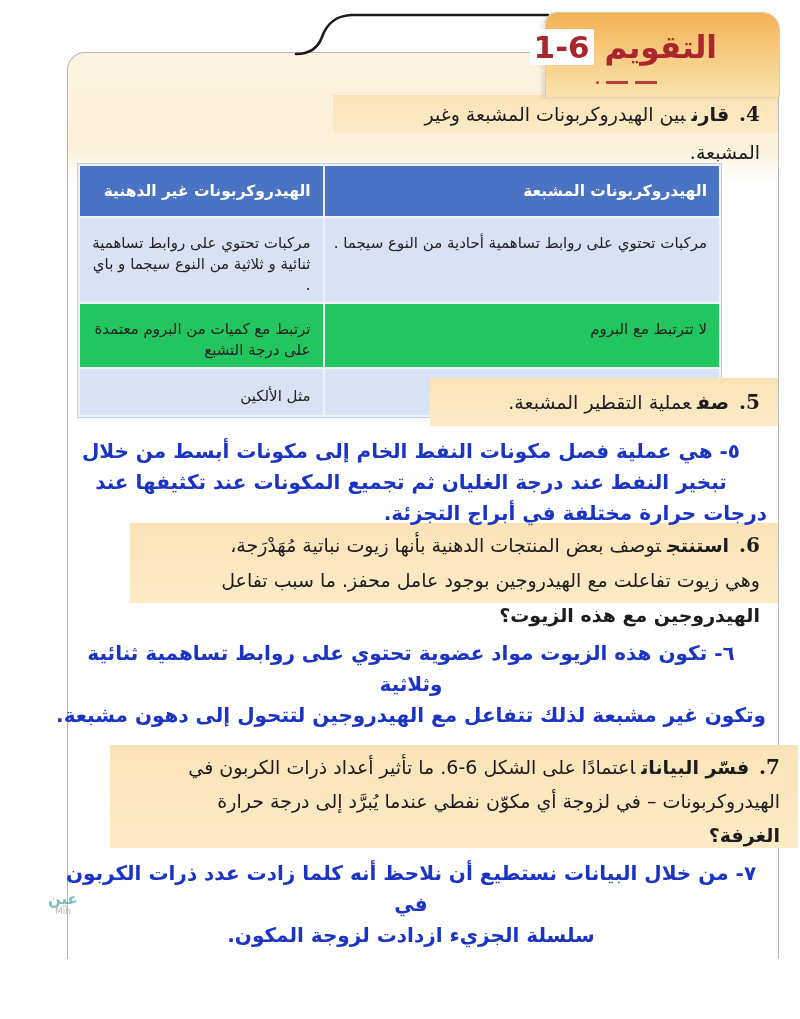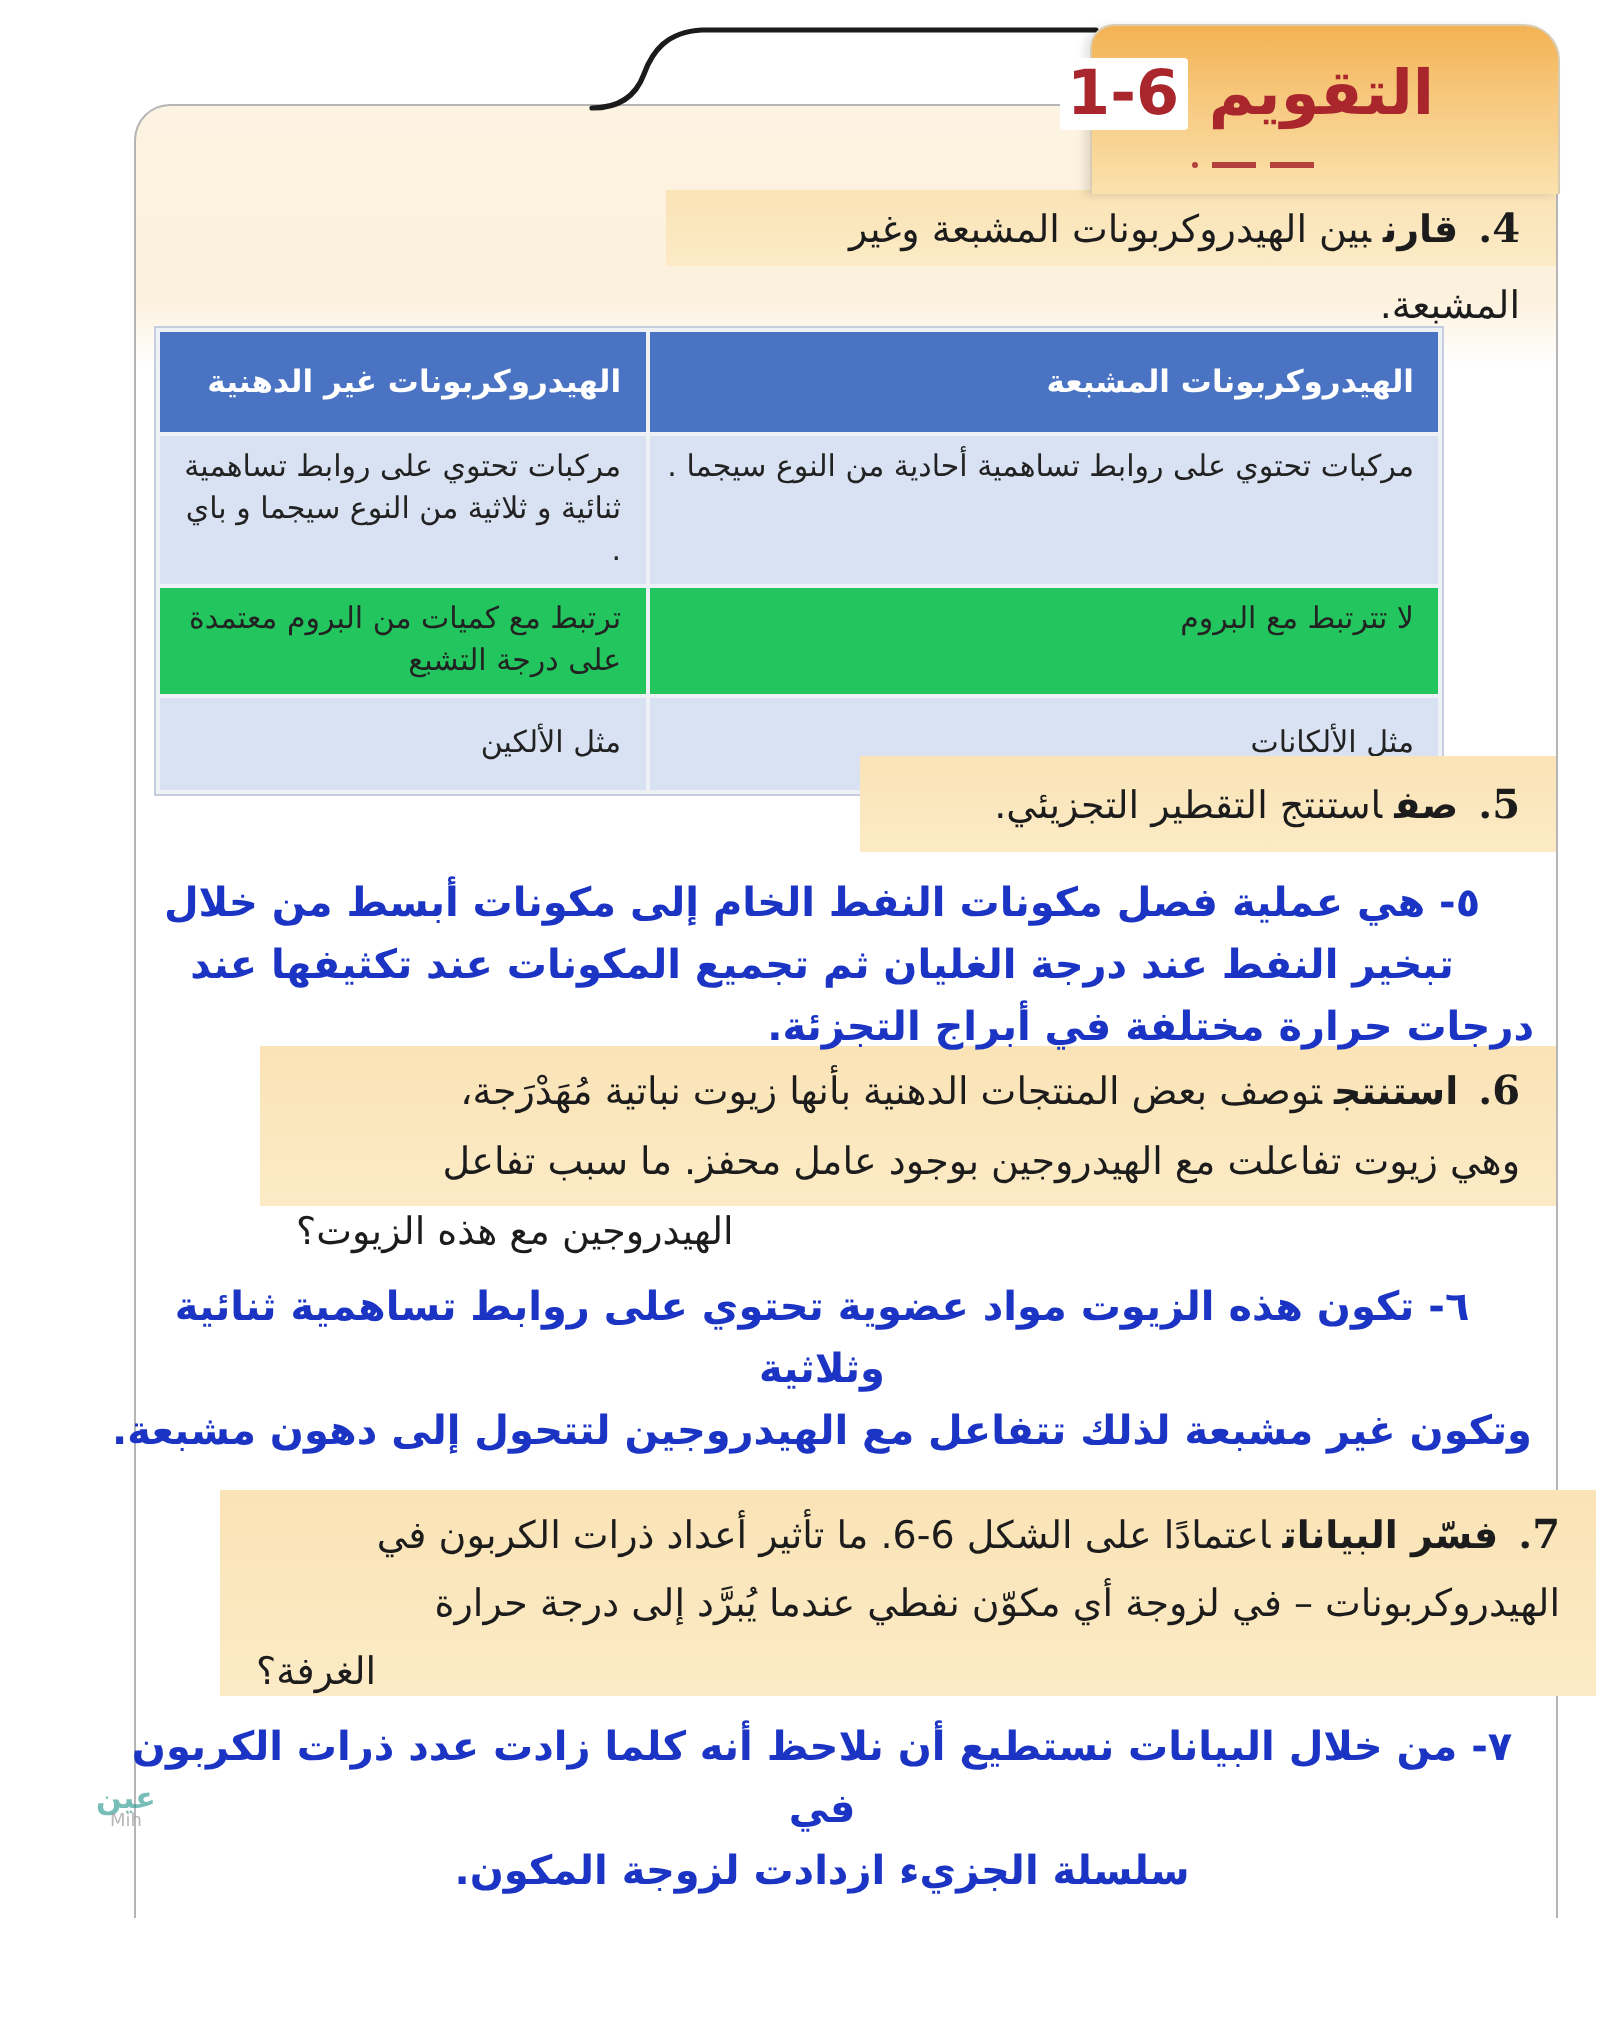--- a/index.html
+++ b/index.html
@@ -35,40 +35,40 @@
   .tab-underline .dot{width:3px;height:3px;border-radius:50%;background:#a8262c;}
   
   .qblock{
     position:absolute;direction:rtl;color:#1c1c1c;
     background:linear-gradient(180deg,#fae3b6 0%,#fcebc6 100%);
     font-size:19px;z-index:2;
   }
   .qnum{font-family:"DejaVu Serif",serif;font-weight:700;font-size:20px;margin-left:10px;}
   .qverb{font-weight:700;margin-left:6px;}
   .ql{text-align:right;padding:0 18px;}
-  .ql.center{text-align:left;}
+  .ql.center{text-align:right;font-weight:bold;}
   #q4{left:333px;top:95px;width:445px;height:38px;line-height:38px;}
   #q5{left:430px;top:378px;width:348px;height:48px;line-height:48px;}
   #q6{left:130px;top:523px;width:648px;height:80px;padding-top:5px;box-sizing:border-box;}
   #q6 .ql{line-height:35px;}
   #q7{left:110px;top:745px;width:688px;height:103px;padding-top:5px;box-sizing:border-box;}
   #q7 .ql{line-height:34px;}
   
   .cmp-table{
     position:absolute;left:78px;top:164px;width:643px;z-index:2;
     border-collapse:separate;border-spacing:2px;background:#eef1f6;
     direction:rtl;outline:1px solid #c4cede;
   }
   .cmp-table th{
     background:#4a73c4;color:#ffffff;font-weight:700;font-size:15.5px;
     text-align:right;vertical-align:middle;padding:8px 12px;height:34px;
   }
   .cmp-table td{
     font-size:15px;line-height:21px;color:#222222;
-    text-align:right;vertical-align:top;padding:5px 12px 6px 8px;
+    text-align:right;vertical-align:top;padding:15px 12px 6px 8px;
   }
   .col-sat{width:392px;}
   .col-unsat{width:241px;}
   tr.band td{background:#d9e2f3;}
   tr.plain td{background:#22c55e;}
   tr.r1{height:60px;} tr.r2{height:50px;} tr.r3{height:46px;}
   tr.r3 td{vertical-align:middle;}
   
   .answer{
     position:absolute;left:55px;width:712px;direction:rtl;z-index:4;
@@ -142,21 +142,21 @@
     </tr>
     <tr class="band r3">
       <td>مثل الألكانات</td>
       <td>مثل الألكين</td>
     </tr>
   </tbody>
 </table>
 
 <div class="qblock" id="q5">
   <div class="ql">
-    <span class="qnum">5.</span><span class="qverb">صف</span><span>استنتج التقطير التجزيئي.</span>
+    <span class="qnum">5.</span><span class="qverb">صف</span><span>عملية التقطير المشبعة.</span>
   </div>
 </div>
 
 <div class="answer" id="a5">
   <div class="ln">٥- هي عملية فصل مكونات النفط الخام إلى مكونات أبسط من خلال</div>
   <div class="ln">تبخير النفط عند درجة الغليان ثم تجميع المكونات عند تكثيفها عند</div>
   <div class="ln left">درجات حرارة مختلفة في أبراج التجزئة.</div>
 </div>
 
 <div class="qblock" id="q6">

